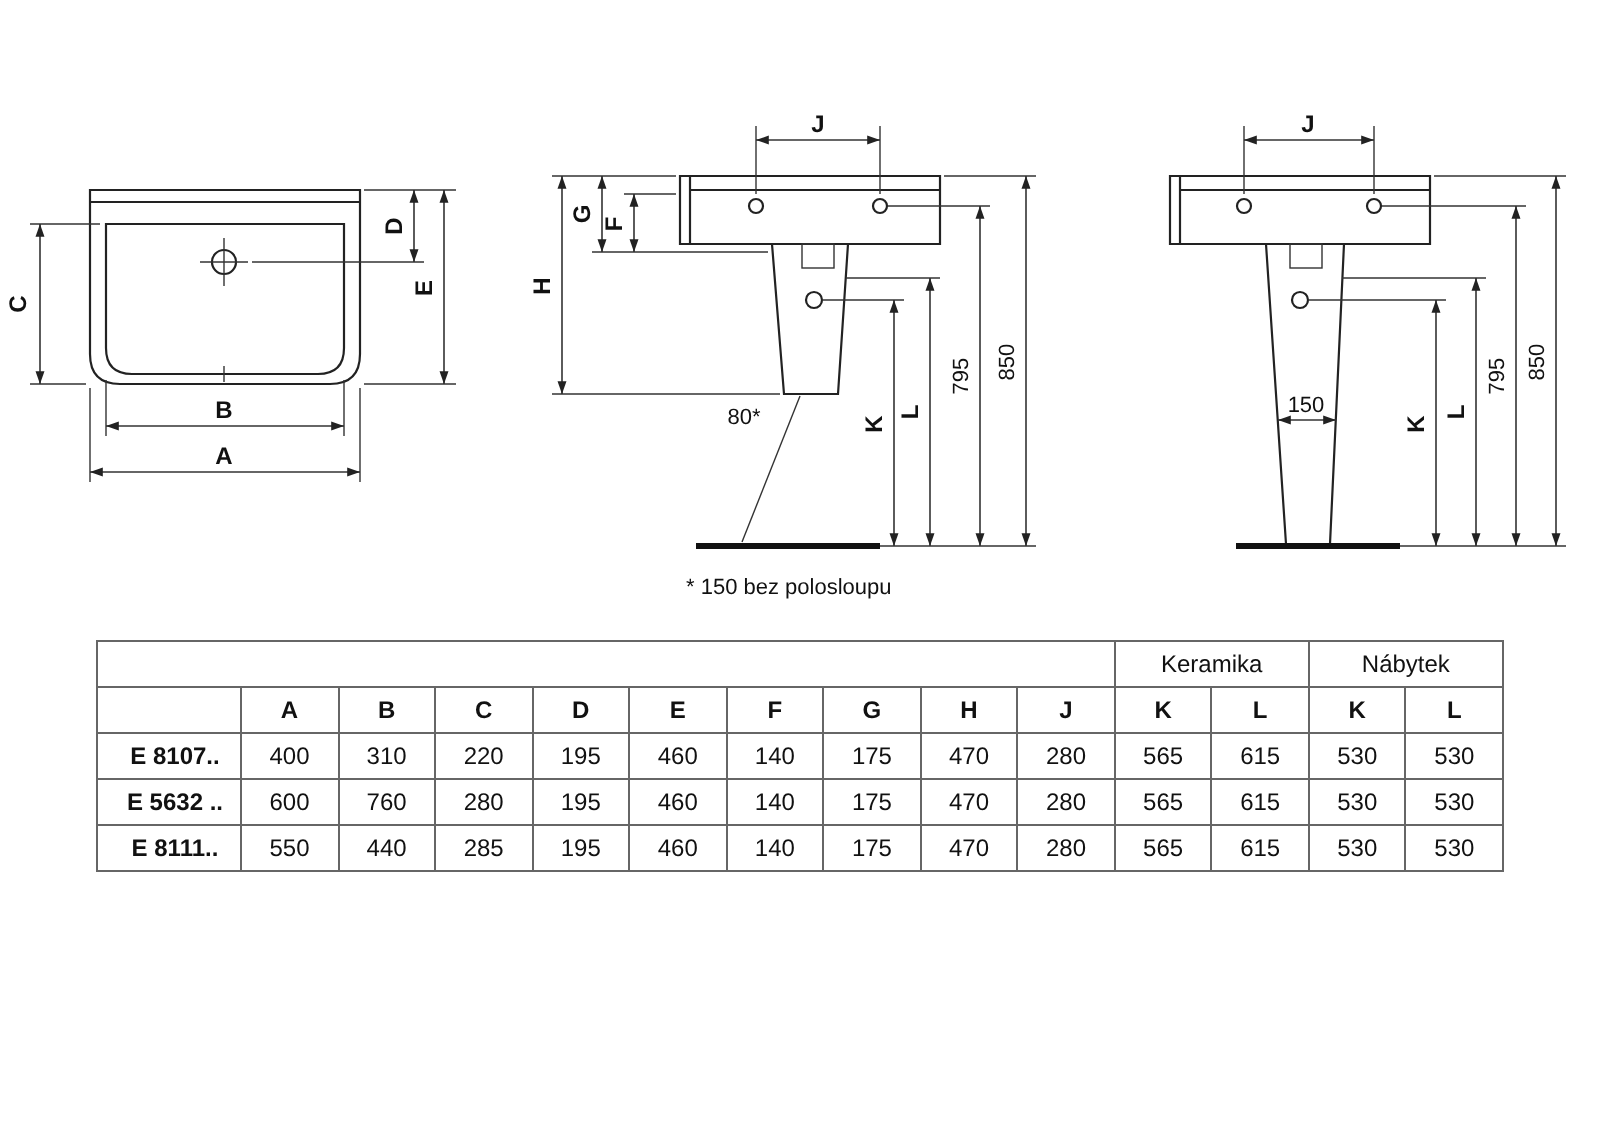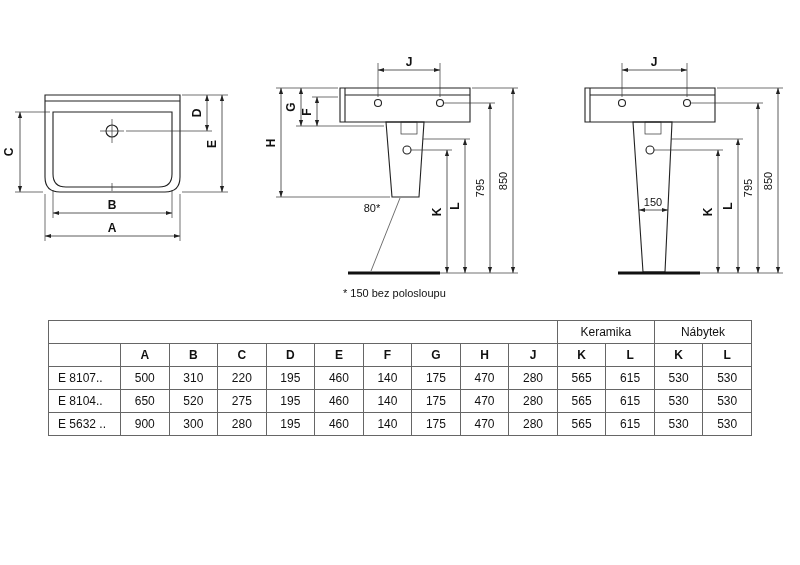--- a/index.html
+++ b/index.html
@@ -16,21 +16,21 @@
   .dimnum{font-family:"Liberation Sans",sans-serif;font-size:11px;fill:#111;}
   .footnote{font-family:"Liberation Sans",sans-serif;font-size:11px;fill:#111;}
 
   .table-wrap{width:704px;margin:8px auto 0 auto;}
   table{border-collapse:collapse;width:704px;table-layout:fixed;
         font-family:"Liberation Sans",sans-serif;font-size:12px;color:#111;}
   th,td{border:1px solid #666;height:22px;text-align:center;padding:0 3px;
         overflow:hidden;white-space:nowrap;}
   th{font-weight:bold;}
   .group-h{font-weight:normal;margin-left:25px;}
-  .model{font-weight:normal;text-align:left;padding-left:9px;}
+  .model{font-weight:bold;text-align:center;padding-left:9px;}
   .blank{border:1px solid #666;}
 </style>
 </head>
 <body>
 
 <svg class="drawing-area" viewBox="0 0 800 312">
   <defs>
     <marker id="arr" viewBox="0 0 10 10" refX="10" refY="5" markerWidth="8" markerHeight="8" orient="auto-start-reverse">
       <path d="M0,1.5 L10,5 L0,8.5 z" fill="#222"></path>
     </marker>
@@ -189,55 +189,55 @@
         <th>J</th>
         <th>K</th>
         <th>L</th>
         <th>K</th>
         <th>L</th>
       </tr>
     </thead>
     <tbody>
       <tr>
         <td class="model">E 8107..</td>
-        <td>500</td>
+        <td>400</td>
         <td>310</td>
         <td>220</td>
         <td>195</td>
         <td>460</td>
         <td>140</td>
         <td>175</td>
         <td>470</td>
         <td>280</td>
         <td>565</td>
         <td>615</td>
         <td>530</td>
         <td>530</td>
       </tr>
       <tr>
-        <td class="model">E 8104..</td>
-        <td>650</td>
-        <td>520</td>
-        <td>275</td>
+        <td class="model">E 5632 ..</td>
+        <td>600</td>
+        <td>760</td>
+        <td>280</td>
         <td>195</td>
         <td>460</td>
         <td>140</td>
         <td>175</td>
         <td>470</td>
         <td>280</td>
         <td>565</td>
         <td>615</td>
         <td>530</td>
         <td>530</td>
       </tr>
       <tr>
-        <td class="model">E 5632 ..</td>
-        <td>900</td>
-        <td>300</td>
-        <td>280</td>
+        <td class="model">E 8111..</td>
+        <td>550</td>
+        <td>440</td>
+        <td>285</td>
         <td>195</td>
         <td>460</td>
         <td>140</td>
         <td>175</td>
         <td>470</td>
         <td>280</td>
         <td>565</td>
         <td>615</td>
         <td>530</td>
         <td>530</td>

